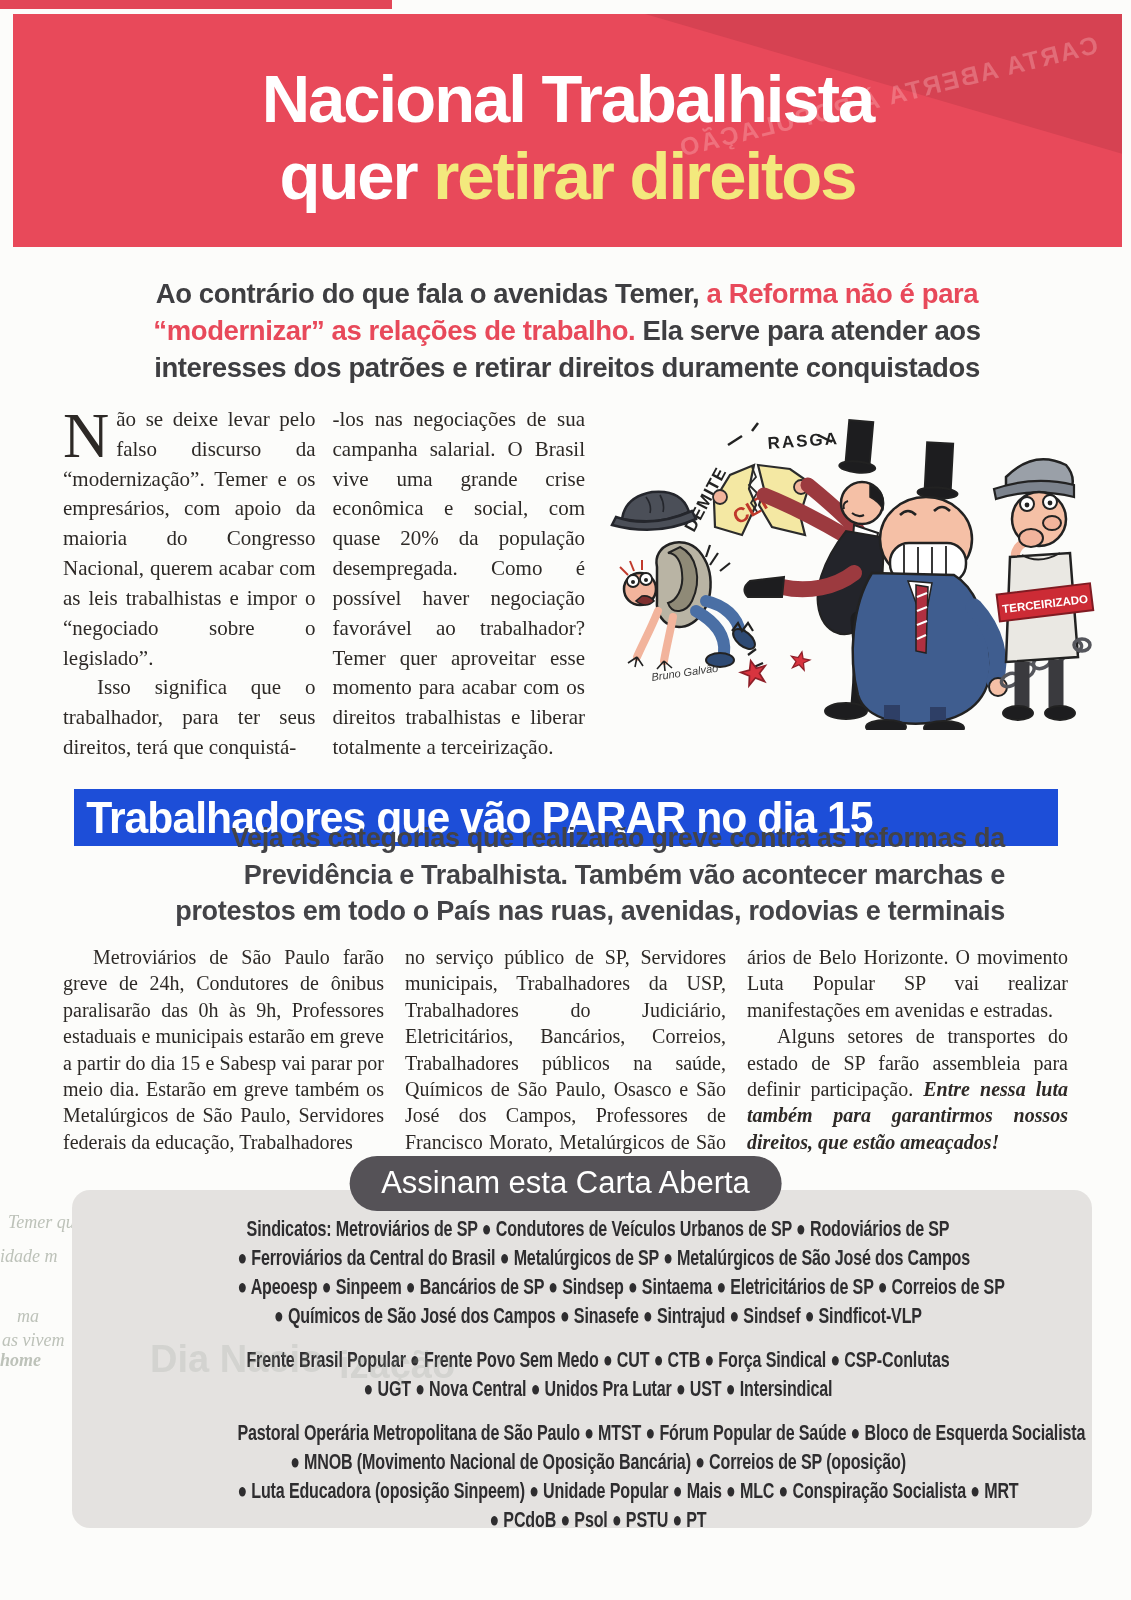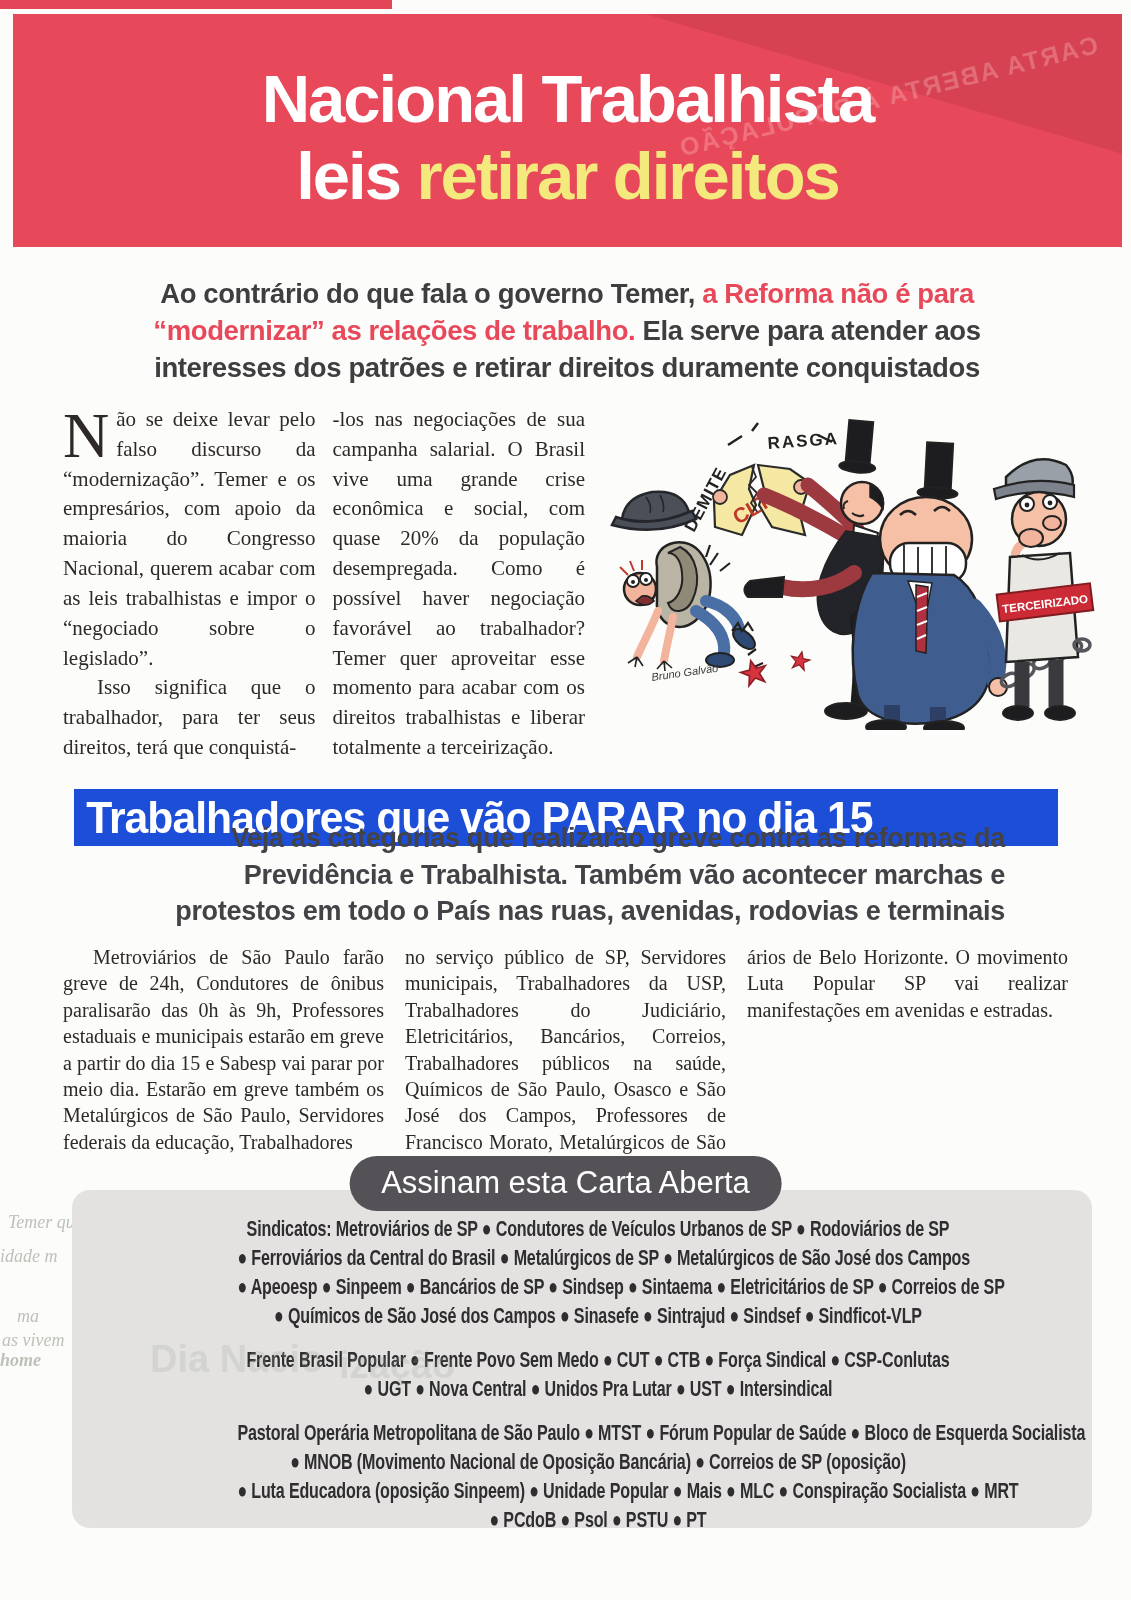--- a/index.html
+++ b/index.html
@@ -98,25 +98,25 @@
 </head>
 <body>
 
 <div class="top-strip"></div>
 
 <div class="banner">
   <div class="banner-corner"></div>
   <div class="banner-ghost">CARTA ABERTA À POPULAÇÃO</div>
   <div class="banner-title">
     <div>Nacional Trabalhista</div>
-    <div><span>leis </span><span class="yellow">retirar direitos</span></div>
-  </div>
-</div>
-
-<div class="lead"><span>Ao contrário do que fala o governo Temer, </span><span class="red">a Reforma não é para “modernizar” as relações de trabalho.</span><span> Ela serve para atender aos interesses dos patrões e retirar direitos duramente conquistados</span></div>
+    <div><span>quer </span><span class="yellow">retirar direitos</span></div>
+  </div>
+</div>
+
+<div class="lead"><span>Ao contrário do que fala o avenidas Temer, </span><span class="red">a Reforma não é para “modernizar” as relações de trabalho.</span><span> Ela serve para atender aos interesses dos patrões e retirar direitos duramente conquistados</span></div>
 
 <div class="article1">
   <div class="a1col">
     <p><span class="dropcap">N</span><span>ão se deixe levar pelo falso discurso da “modernização”. Temer e os empresários, com apoio da maioria do Congresso Nacional, querem acabar com as leis trabalhistas e impor o “negociado sobre o legislado”.</span></p>
     <p class="ind">Isso significa que o trabalhador, para ter seus direitos, terá que conquistá-</p>
   </div>
   <div class="a1col">
     <p>-los nas negociações de sua campanha salarial. O Brasil vive uma grande crise econômica e social, com quase 20% da população desempregada. Como é possível haver negociação favorável ao trabalhador? Temer quer aproveitar esse momento para acabar com os direitos trabalhistas e liberar totalmente a terceirização.</p>
   </div>
   <div class="cartoon-box">
@@ -279,20 +279,21 @@
 
 <div class="article2">
   <div class="a2col">
     <p class="ind">Metroviários de São Paulo farão greve de 24h, Condutores de ônibus paralisarão das 0h às 9h, Professores estaduais e municipais estarão em greve a partir do dia 15 e Sabesp vai parar por meio dia. Estarão em greve também os Metalúrgicos de São Paulo, Servidores federais da educação, Trabalhadores</p>
   </div>
   <div class="a2col">
     <p>no serviço público de SP, Servidores municipais, Trabalhadores da USP, Trabalhadores do Judiciário, Eletricitários, Bancários, Correios, Trabalhadores públicos na saúde, Químicos de São Paulo, Osasco e São José dos Campos, Professores de Francisco Morato, Metalúrgicos de São José dos Campos e Metrovi-</p>
   </div>
   <div class="a2col">
     <p>ários de Belo Horizonte. O movimento Luta Popular SP vai realizar manifestações em avenidas e estradas.</p>
+    <p class="ind"><span>Alguns setores de transportes do estado de SP farão assembleia para definir participação. </span><span class="bi">Entre nessa luta também para garantirmos nossos direitos, que estão ameaçados!</span></p>
   </div>
 </div>
 
 <div class="ghost g0">Temer quer aposentadoria com</div>
 <div class="ghost g1">idade m</div>
 <div class="ghost g2">home</div>
 <div class="ghost g3">ma</div>
 <div class="ghost g4">as vivem</div>
 <div class="ghost g5">isso, é preciso ir às ruas e da-</div>
 <div class="ghost g6">ceitaremos</div>

